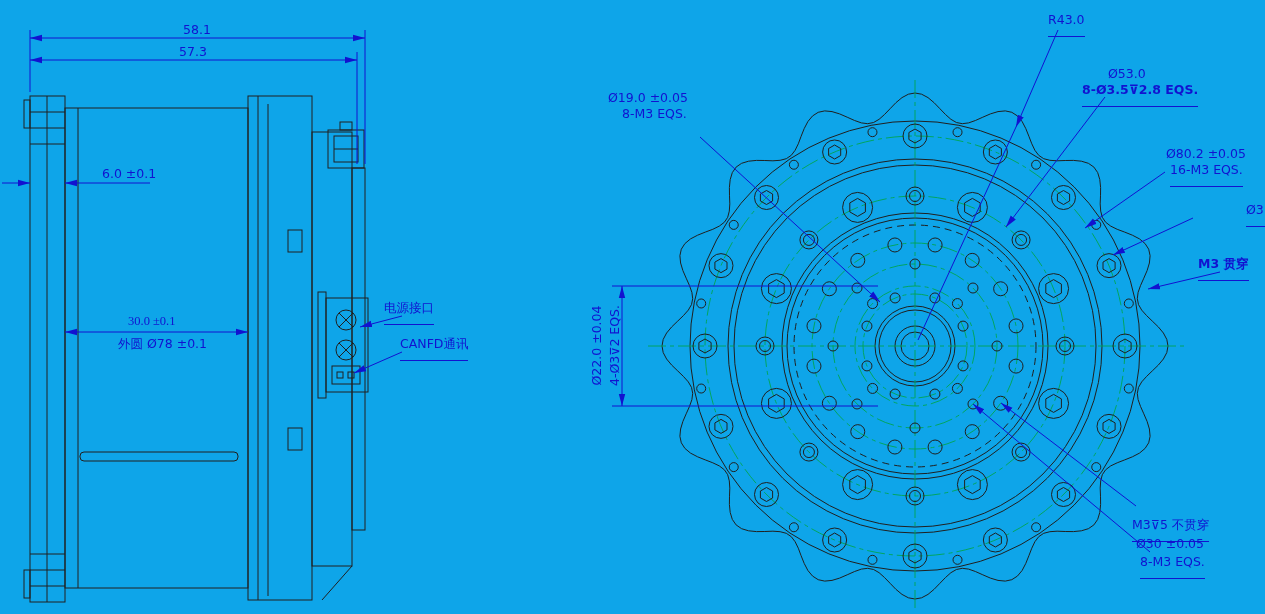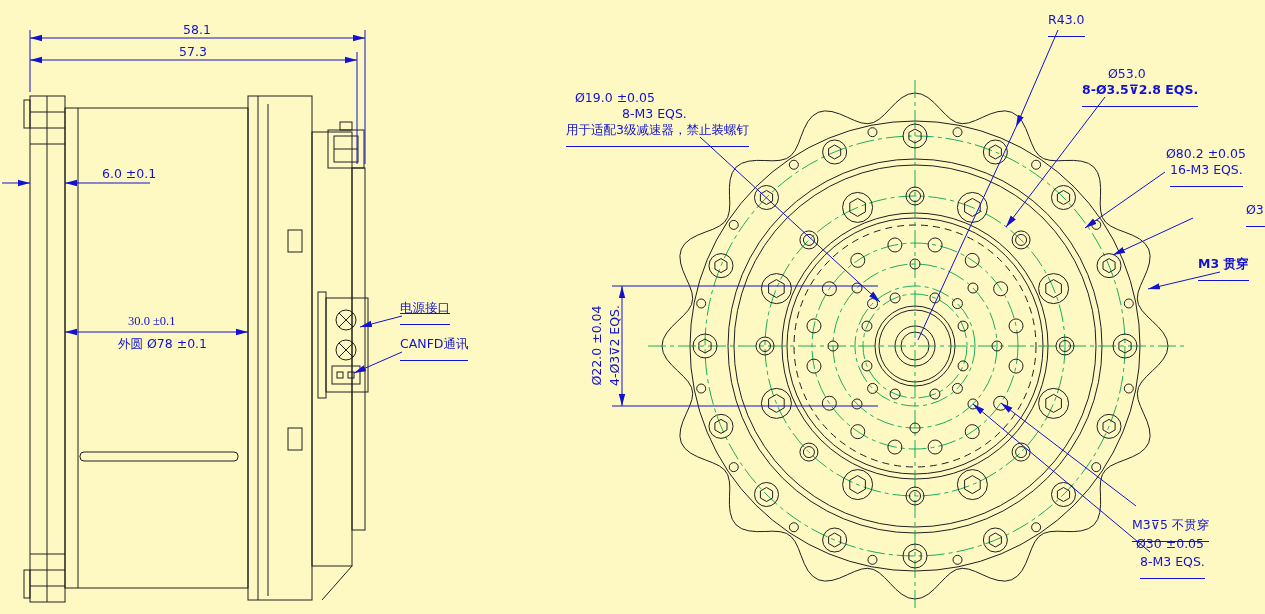--- a/index.html
+++ b/index.html
@@ -1,17 +1,17 @@
 <!DOCTYPE html>
 <html><head>
 <meta charset="utf-8">
 <style>
   html,body{margin:0;padding:0;background:#fff;}
   .stage{
-    position:relative;width:1265px;height:614px;background:#fef9c3;overflow:hidden;
+    position:relative;width:1265px;height:614px;background:#0ea5e9;overflow:hidden;
     font-family:"DejaVu Sans",sans-serif;
   }
   svg{position:absolute;left:0;top:0;}
   .geo{stroke:#202020;stroke-width:1;fill:none;}
   .geo-dash{stroke-dasharray:7 5;}
   .cline{stroke:#00a550;stroke-width:0.9;fill:none;stroke-dasharray:18 4 4 4;}
   .dim line, .dim path{stroke:#1212d0;stroke-width:1;fill:none;}
   .dim-label{
     position:absolute;color:#1212d0;font-size:12.5px;line-height:15px;
     white-space:nowrap;font-family:"DejaVu Sans",sans-serif;
@@ -249,29 +249,28 @@
       <line x1="1136" y1="506" x2="1001" y2="403" marker-end="url(#arr)"></line>
       <line x1="1150" y1="552" x2="973" y2="404" marker-end="url(#arr)"></line>
     </g>
   </svg>
 
   <div class="dim-label" style="left:183px;top:22px;">58.1</div>
   <div class="dim-label" style="left:179px;top:44px;">57.3</div>
   <div class="dim-label" style="left:78px;top:166px;margin-left:24px;">6.0 ±0.1</div>
   <div class="dim-label" style="left:128px;top:314px;font-family:Liberation Serif, serif;">30.0 ±0.1</div>
   <div class="dim-label" style="left:118px;top:336px;">外圆 Ø78 ±0.1</div>
-  <div class="dim-label u" style="left:400px;top:300px;text-decoration:underline;">电源接口</div>
+  <div class="dim-label u" style="left:384px;top:300px;">电源接口</div>
   <div class="dim-label u" style="left:400px;top:336px;">CANFD通讯</div>
 
   <div class="dim-label u" style="left:1048px;top:12px;">R43.0</div>
   <div class="dim-label" style="left:1108px;top:66px;">Ø53.0</div>
   <div class="dim-label u" style="left:1082px;top:82px;font-weight:bold;">8-Ø3.5⊽2.8 EQS.</div>
-  <div class="dim-label" style="left:575px;top:90px;">Ø19.0 ±0.05</div>
+  <div class="dim-label" style="left:608px;top:90px;">Ø19.0 ±0.05</div>
   <div class="dim-label" style="left:622px;top:106px;">8-M3 EQS.</div>
-  <div class="dim-label u" style="left:566px;top:122px;">用于适配3级减速器，禁止装螺钉</div>
   <div class="dim-label" style="left:1166px;top:146px;">Ø80.2 ±0.05</div>
   <div class="dim-label u" style="left:1170px;top:162px;">16-M3 EQS.</div>
   <div class="dim-label u" style="left:1246px;top:202px;">Ø3.5</div>
   <div class="dim-label u" style="left:1198px;top:256px;font-weight:bold;">M3 贯穿</div>
   <div class="dim-label vert" style="left:541px;top:338px;">Ø22.0 ±0.04</div>
   <div class="dim-label vert" style="left:559px;top:338px;">4-Ø3⊽2 EQS.</div>
   <div class="dim-label u" style="left:1132px;top:517px;">M3⊽5 不贯穿</div>
   <div class="dim-label" style="left:1136px;top:536px;">Ø30 ±0.05</div>
   <div class="dim-label u" style="left:1140px;top:554px;">8-M3 EQS.</div>
 

